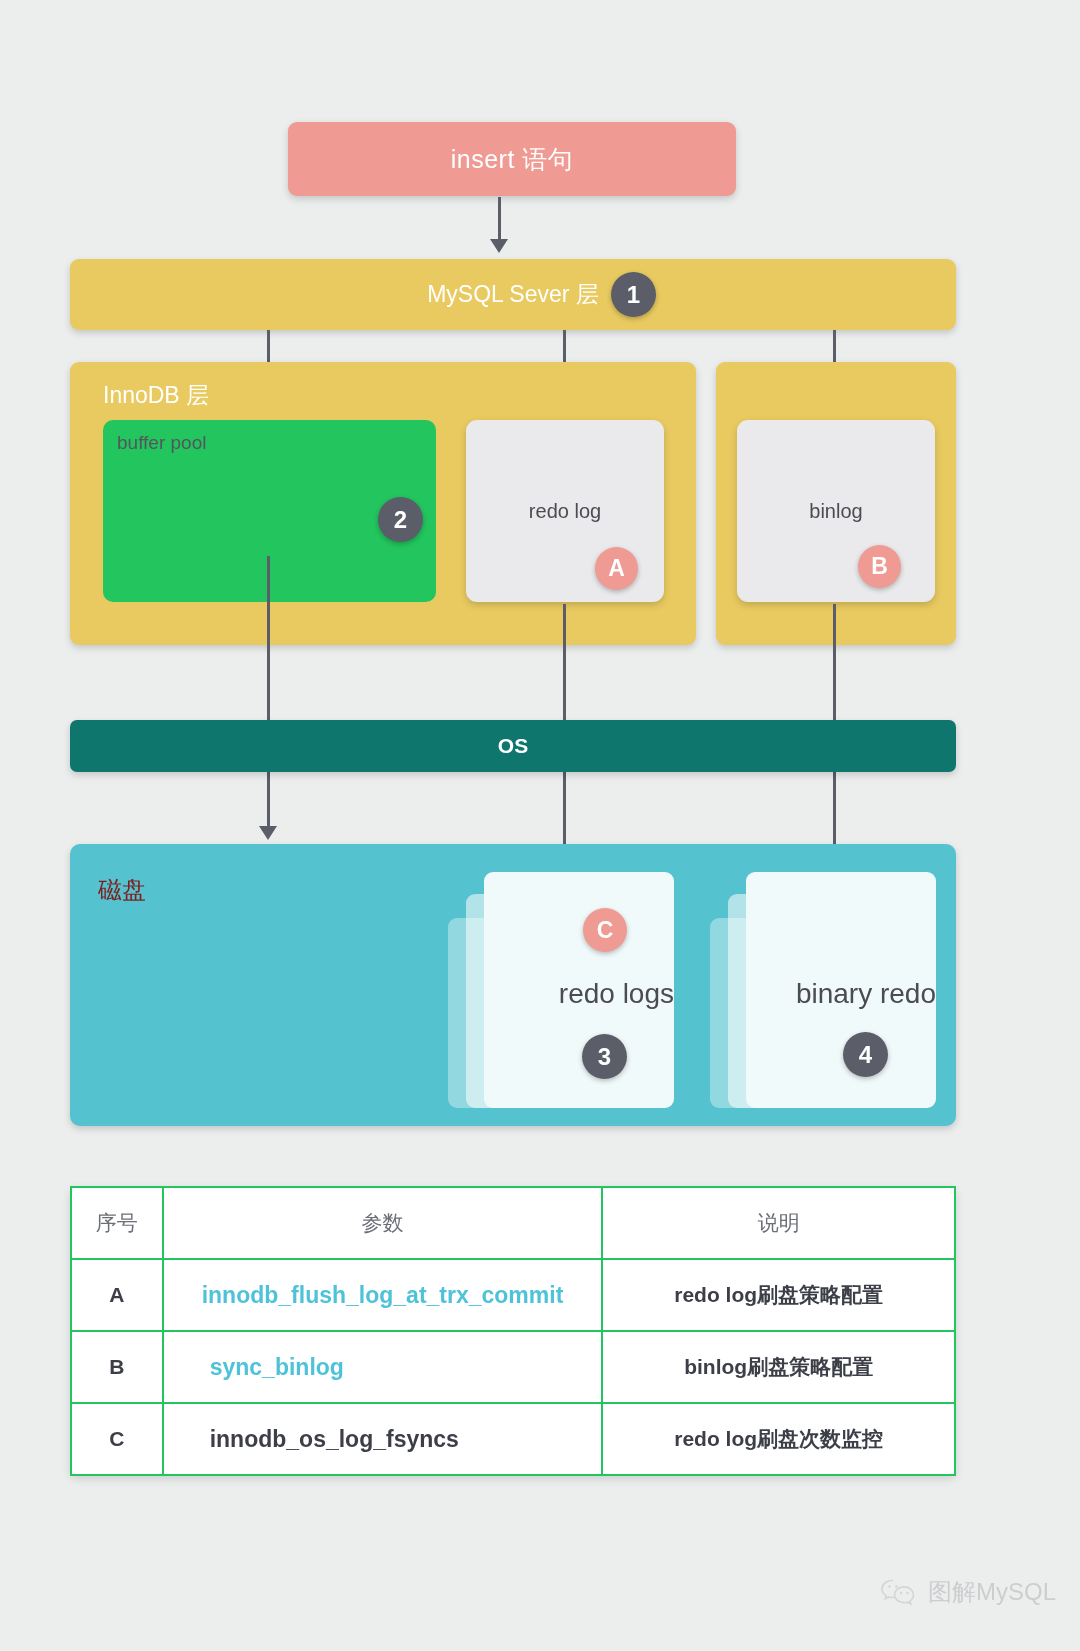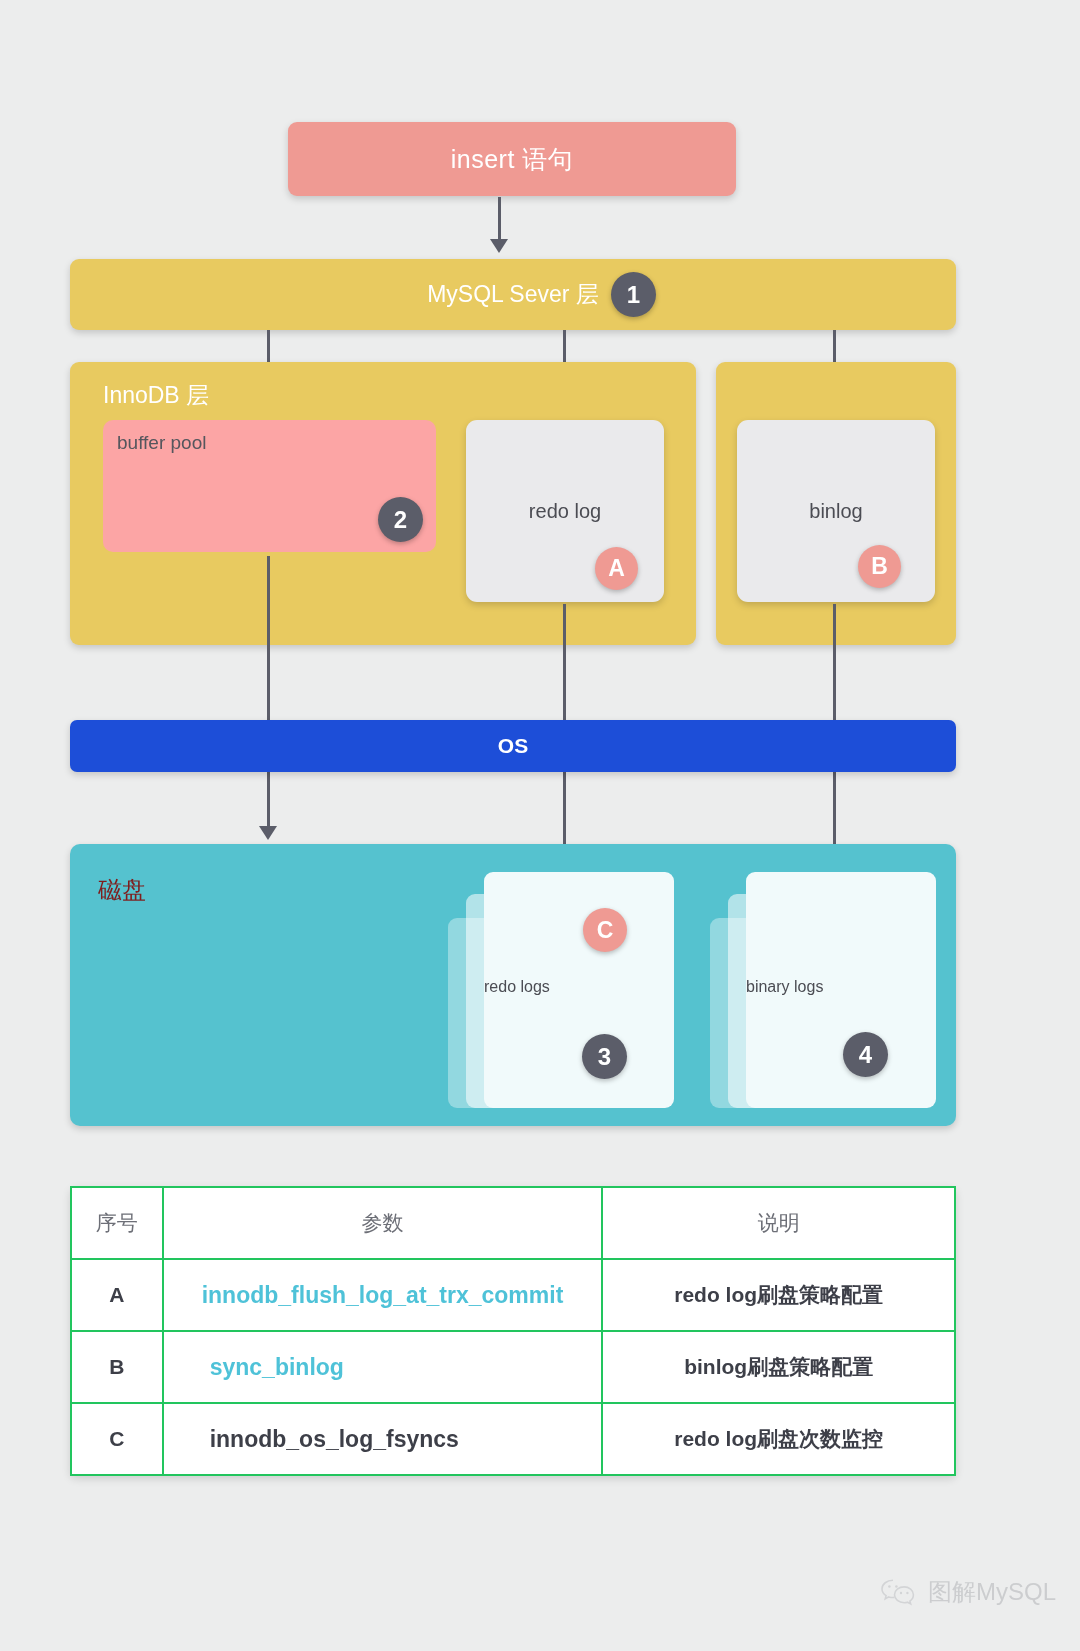--- a/index.html
+++ b/index.html
@@ -36,22 +36,22 @@
   .binlog-panel {
     left: 716px; top: 362px; width: 240px; height: 283px;
     background: #e8ca60; border-radius: 9px;
   }
   .panel-label {
     position: absolute; left: 33px; top: 18px;
     color: #ffffff; font-size: 23px;
   }
 
   .bufferpool-box {
-    position: absolute; left: 33px; top: 58px; width: 333px; height: 132px;
-    background: #fca5a5; border-radius: 10px;
+    position: absolute; left: 33px; top: 58px; width: 333px; height: 182px;
+    background: #22c55e; border-radius: 10px;
   }
   .bufferpool-label {
     position: absolute; left: 14px; top: 12px;
     color: #55565d; font-size: 19px;
   }
   .pages-buffer {
     position: absolute; left: 18px; top: 60px; width: 241px; height: 76px;
     background: #5b5d69; border-radius: 5px;
     display: flex; align-items: center; justify-content: center;
   }
@@ -60,43 +60,43 @@
   .white-card {
     position: absolute; background: #eaeaec; border-radius: 11px;
   }
   .card-title {
     position: absolute; left: 0; right: 0; text-align: center;
     color: #4b4c53; font-size: 20px;
   }
 
   .os-bar {
     left: 70px; top: 720px; width: 886px; height: 52px;
-    background: #1d4ed8; border-radius: 7px;
+    background: #0f766e; border-radius: 7px;
     display: flex; align-items: center; justify-content: center;
   }
   .os-bar .txt { color: #ffffff; font-size: 21px; font-weight: bold; }
 
   .disk-panel {
     left: 70px; top: 844px; width: 886px; height: 282px;
     background: #55c2cf; border-radius: 10px;
   }
   .disk-label {
     position: absolute; left: 28px; top: 30px;
     color: #7f1d1d; font-size: 24px;
   }
 
   
   .stack { position: absolute; }
   .stack .sheet { position: absolute; border-radius: 9px; }
   .sheet.s1 { background: rgba(255,255,255,0.36); }
   .sheet.s2 { background: rgba(255,255,255,0.55); }
   .sheet.s3 { background: #f1fafb; }
   .stack .label {
-    position: absolute; left:0; right:0; text-align:left;
-    color:#4b4c53; font-size:16px;
+    position: absolute; left:0; right:0; text-align:right;
+    color:#4b4c53; font-size:28px;
   }
 
   
   .badge {
     position: absolute; border-radius: 50%;
     display: flex; align-items: center; justify-content: center;
     color: #ffffff; font-weight: bold;
     box-shadow: 0 2px 5px rgba(0,0,0,0.25);
   }
   .badge.dark { background: #5b5d69; }
@@ -220,21 +220,21 @@
       <div class="sheet s1" style="left:0px;  top:46px; width:190px; height:190px;"></div>
       <div class="sheet s2" style="left:18px; top:22px; width:190px; height:214px;"></div>
       <div class="sheet s3" style="left:36px; top:0px;  width:190px; height:236px;"></div>
       <span class="label" style="left:36px; width:190px; top:106px;">redo logs</span>
     </div>
 
     <div class="stack" style="left:640px; top:28px; width:230px; height:236px;">
       <div class="sheet s1" style="left:0px;  top:46px; width:190px; height:190px;"></div>
       <div class="sheet s2" style="left:18px; top:22px; width:190px; height:214px;"></div>
       <div class="sheet s3" style="left:36px; top:0px;  width:190px; height:236px;"></div>
-      <span class="label" style="left:36px; width:190px; top:106px;">binary logs</span>
+      <span class="label" style="left:36px; width:190px; top:106px;">binary redo</span>
     </div>
   </div>
 
   <div class="badge pink" style="left:583px; top:908px; width:44px; height:44px; font-size:23px;">
     <span>C</span>
   </div>
   <div class="badge dark" style="left:582px; top:1034px; width:45px; height:45px; font-size:24px;">
     <span>3</span>
   </div>
   <div class="badge dark" style="left:843px; top:1032px; width:45px; height:45px; font-size:24px;">

